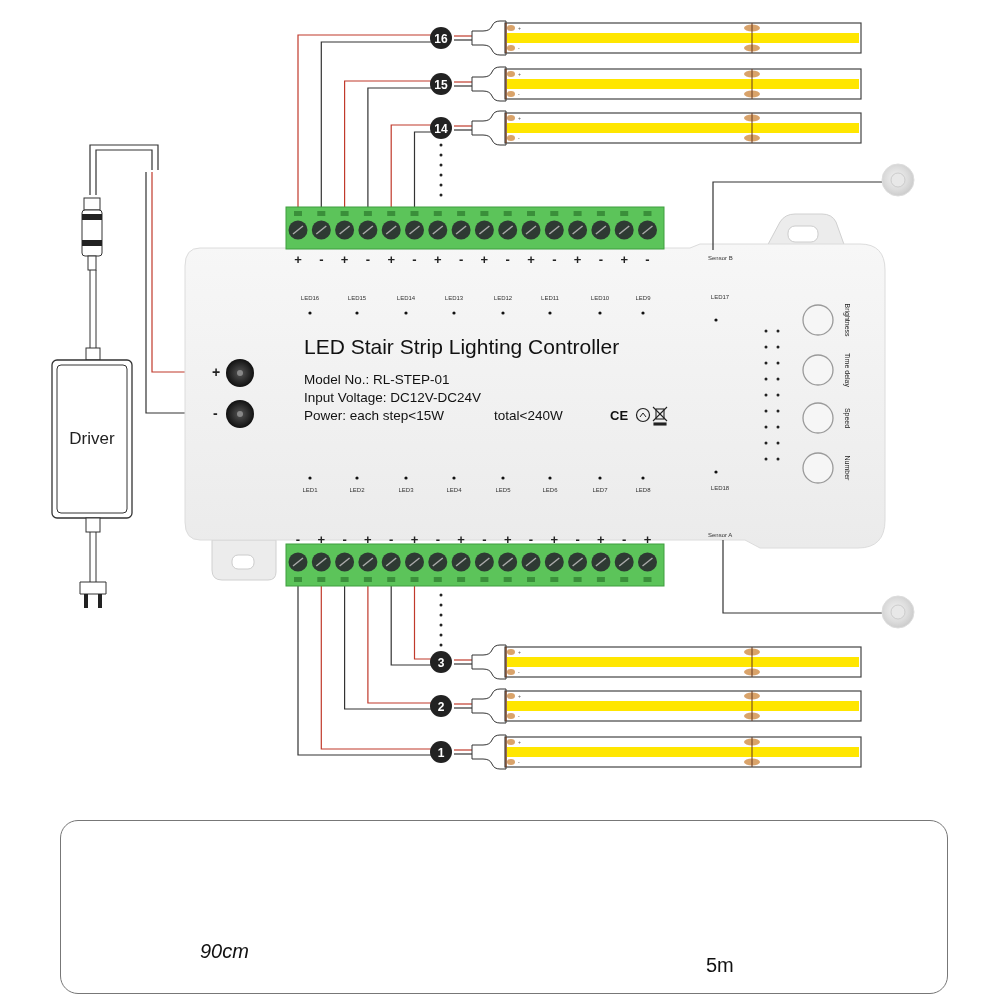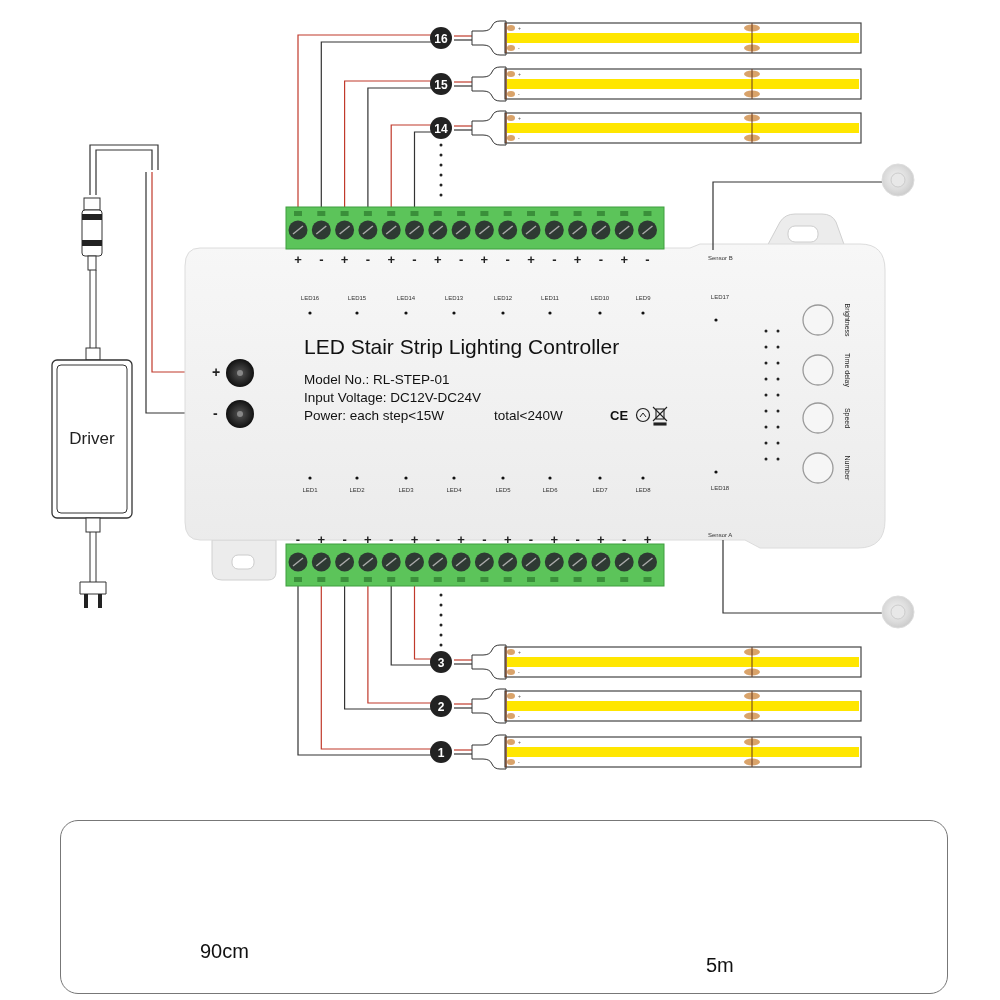--- a/index.html
+++ b/index.html
@@ -467,14 +467,14 @@
     <rect x="540" y="880" width="14" height="12" rx="1" fill="#f2f2f2" stroke="#aaa" stroke-width="1"></rect>
     <path d="M 554 886 Q 620 880 700 890 Q 800 895 860 880 Q 890 870 875 900 Q 860 925 760 915 Q 660 905 620 900"></path>
     <path d="M 600 870 Q 680 860 760 880 Q 840 900 870 890"></path>
     <path d="M 590 895 Q 650 930 740 925 Q 830 918 880 905"></path>
     <path d="M 610 865 Q 700 855 780 878"></path>
     <path d="M 860 915 Q 900 905 880 930"></path>
   </g>
 </svg>
 
 <div class="acc-box"></div>
-<div class="acc-label" style="left:200px; top:940px;">90cm</div>
+<div class="acc-label" style="left:200px; top:940px;font-style:italic;">90cm</div>
 <div class="acc-label" style="left:706px; top:954px;">5m</div>
 
 </body></html>

